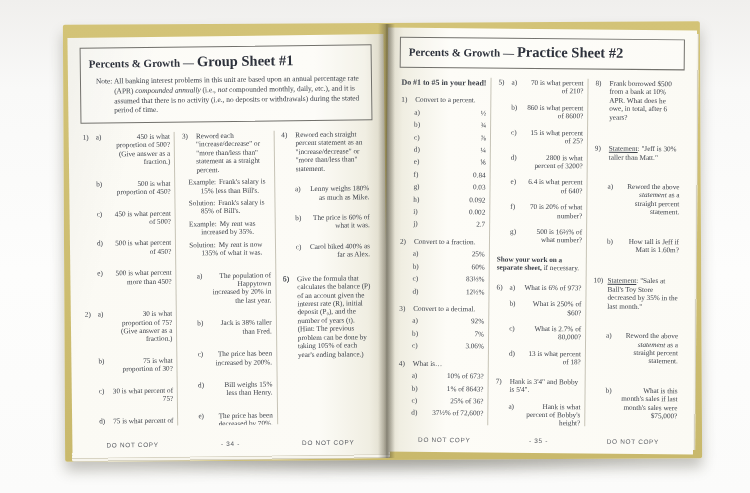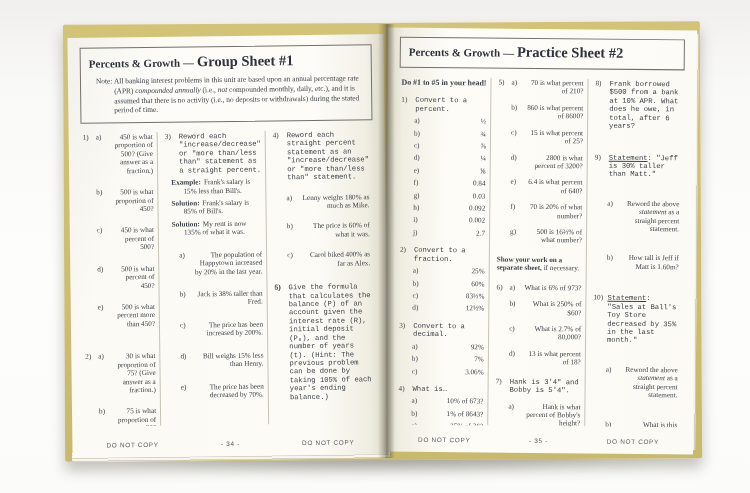--- a/index.html
+++ b/index.html
@@ -38,23 +38,23 @@
   .cols{display:flex;margin-top:9px;overflow:hidden;}
   .page-left .cols{height:294px;}
   .page-right .cols{height:348px;}
   .col{flex:1;padding:1px 4px 0 2px;font-size:7.2px;line-height:1.17;}
   .col.mid,.col.last{border-left:1px solid var(--rule,#c6c3b6);padding-left:7px;}
   .block{position:relative;}
   .numb{position:absolute;left:0;top:0;}
   .lab{position:absolute;left:13px;top:0;}
   .s .tx,.ps .tx{display:block;margin-left:27px;text-align:right;}
   .p{padding-left:14px;}
-  .p .tx{display:inline;font-family:Liberation Mono, monospace;}
+  .p .tx{display:inline;}
   .ex{padding-left:18px;text-indent:-12px;}
-  .ex .lab{position:static;font-weight:bold;margin-right:3px;}
+  .ex .lab{position:static;font-weight:normal;margin-right:3px;}
   .ex .tx{display:inline;}
   .h .tx{display:inline;}
   .rc1 .h{font-size:7.9px;}
   
   .lc1 .block{margin-top:13px;}  .lc1 .ps:not(:first-child){margin-top:24px;}
   .lc2 .block{margin-top:14px;}  .lc2 .ex{margin-top:4px;}
   .lc3 .block{margin-top:12px;}  .lc3 .p{margin-top:15px;}
   .rc1 .block{margin-top:4px;}   .rc1 .p{margin-top:9px;}
   .rc2 .block{margin-top:8px;}   .rc2 .h,.rc2 .p,.rc2 .ps{margin-top:11px;}
   .rc3 .block{margin-top:21px;}  .rc3 .p{margin-top:23px;}
@@ -121,20 +121,21 @@
             </div>
             <div class="block s">
               <span class="lab">d)</span>
               <span class="tx">75 is what percent of 30?</span>
             </div>
           </div>
         <div class="col mid lc2">
             <div class="block p"><span class="numb">3)</span><span class="tx">Reword each "increase/decrease" or "more than/less than" statement as a straight percent.</span></div>
             <div class="block ex"><span class="lab">Example:</span><span class="tx">Frank's salary is 15% less than Bill's.</span></div>
             <div class="block ex"><span class="lab">Solution:</span><span class="tx">Frank's salary is 85% of Bill's.</span></div>
+            <div class="block ex"><span class="lab">Example:</span><span class="tx">My rent was increased by 35%.</span></div>
             <div class="block ex"><span class="lab">Solution:</span><span class="tx">My rent is now 135% of what it was.</span></div>
             <div class="block s">
               <span class="lab">a)</span>
               <span class="tx">The population of Happytown increased by 20% in the last year.</span>
             </div>
             <div class="block s">
               <span class="lab">b)</span>
               <span class="tx">Jack is 38% taller than Fred.</span>
             </div>
             <div class="block s">

